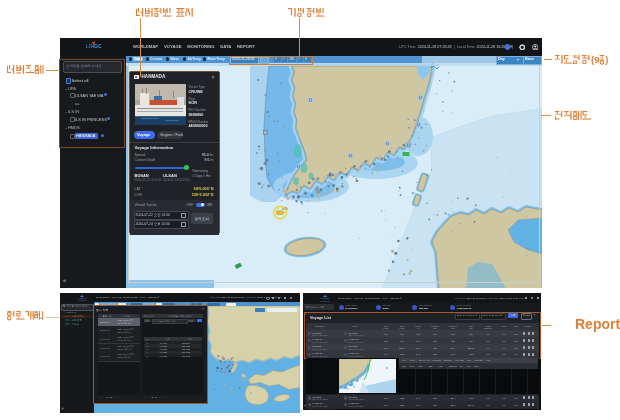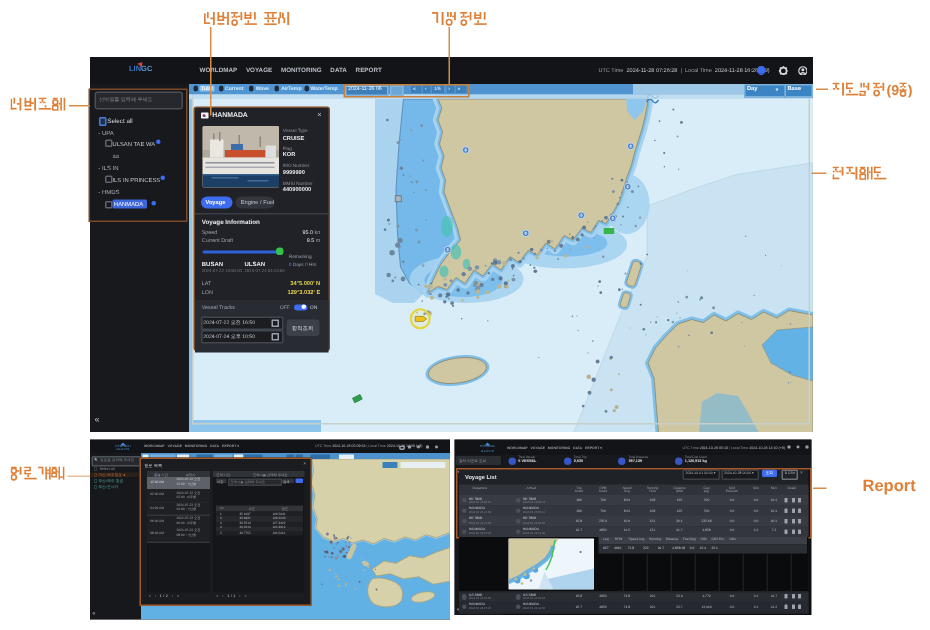--- a/index.html
+++ b/index.html
@@ -196,21 +196,21 @@
     <rect x="24.4" y="4.0" width="1.2" height="1.1" fill="#df8038"></rect>
     <rect x="27.6" y="0.0" width="3.1" height="0.9" fill="#df8038"></rect>
     <circle cx="29.2" cy="2.6" r="1.4" fill="none" stroke="#df8038" stroke-width="1.1"></circle>
     <rect x="27.6" y="4.4" width="2.9" height="2.4" fill="none" stroke="#df8038" stroke-width="1"></rect>
     <rect x="32.0" y="0.0" width="1.0" height="8.7" fill="#df8038"></rect>
     <rect x="34.9" y="0.0" width="1.0" height="8.7" fill="#df8038"></rect>
     <rect x="31.1" y="3.1" width="1.1" height="1.0" fill="#df8038"></rect>
     <rect x="33.0" y="6.6" width="1.8" height="1.0" fill="#df8038"></rect>
   </svg>
 <div class="oline" style="left:45px;top:316.5px;width:15px;height:0.8px;opacity:.55;"></div>
-<div class="lbl" style="left:575px;top:319px;font-size:11px;">Report</div>
+<div class="lbl" style="left:575px;top:319px;font-size:14px;">Report</div>
 <div class="oline" style="left:542px;top:324.5px;width:9px;height:1px;"></div>
 
 <div class="shot" id="main" style="left:60px;top:38px;width:481.5px;height:250px;">
 
   <div class="hdr" style="height:17.5px;"></div>
   <div class="abs" style="left:26px;top:5px;font-size:5px;font-weight:bold;color:#3b74c0;">LIN<span style="color:#5598d8;">GC</span><span style="position:absolute;left:6px;top:-2.5px;width:0;height:0;border-left:2.4px solid transparent;border-right:2.4px solid transparent;border-bottom:3.2px solid #c94b40;transform:rotate(35deg);"></span></div>
   <div class="menu" style="left:73px;top:6.4px;font-size:4.2px;color:#b9bec6;">WORLDMAP&nbsp;&nbsp;&nbsp;&nbsp;&nbsp;VOYAGE&nbsp;&nbsp;&nbsp;&nbsp;&nbsp;MONITORING&nbsp;&nbsp;&nbsp;&nbsp;&nbsp;DATA&nbsp;&nbsp;&nbsp;&nbsp;&nbsp;REPORT</div>
   <div class="abs" style="left:339px;top:6.8px;font-size:3.7px;color:#999fa8;white-space:nowrap;">UTC Time&nbsp;&nbsp;<span style="color:#c6cbd2">2024-11-28 07:26:28</span>&nbsp;&nbsp;|&nbsp;&nbsp;Local Time&nbsp;&nbsp;<span style="color:#c6cbd2">2024-11-28 16:26 (+9)</span></div>
   <div class="abs" style="left:445px;top:5.8px;width:4.6px;height:5px;background:#3e6cf0;border-radius:2.3px 2.3px 0.5px 0.5px;"></div>
   <div class="abs" style="left:446px;top:10.9px;width:2.6px;height:1.2px;background:#3e6cf0;border-radius:0 0 1px 1px;"></div>

